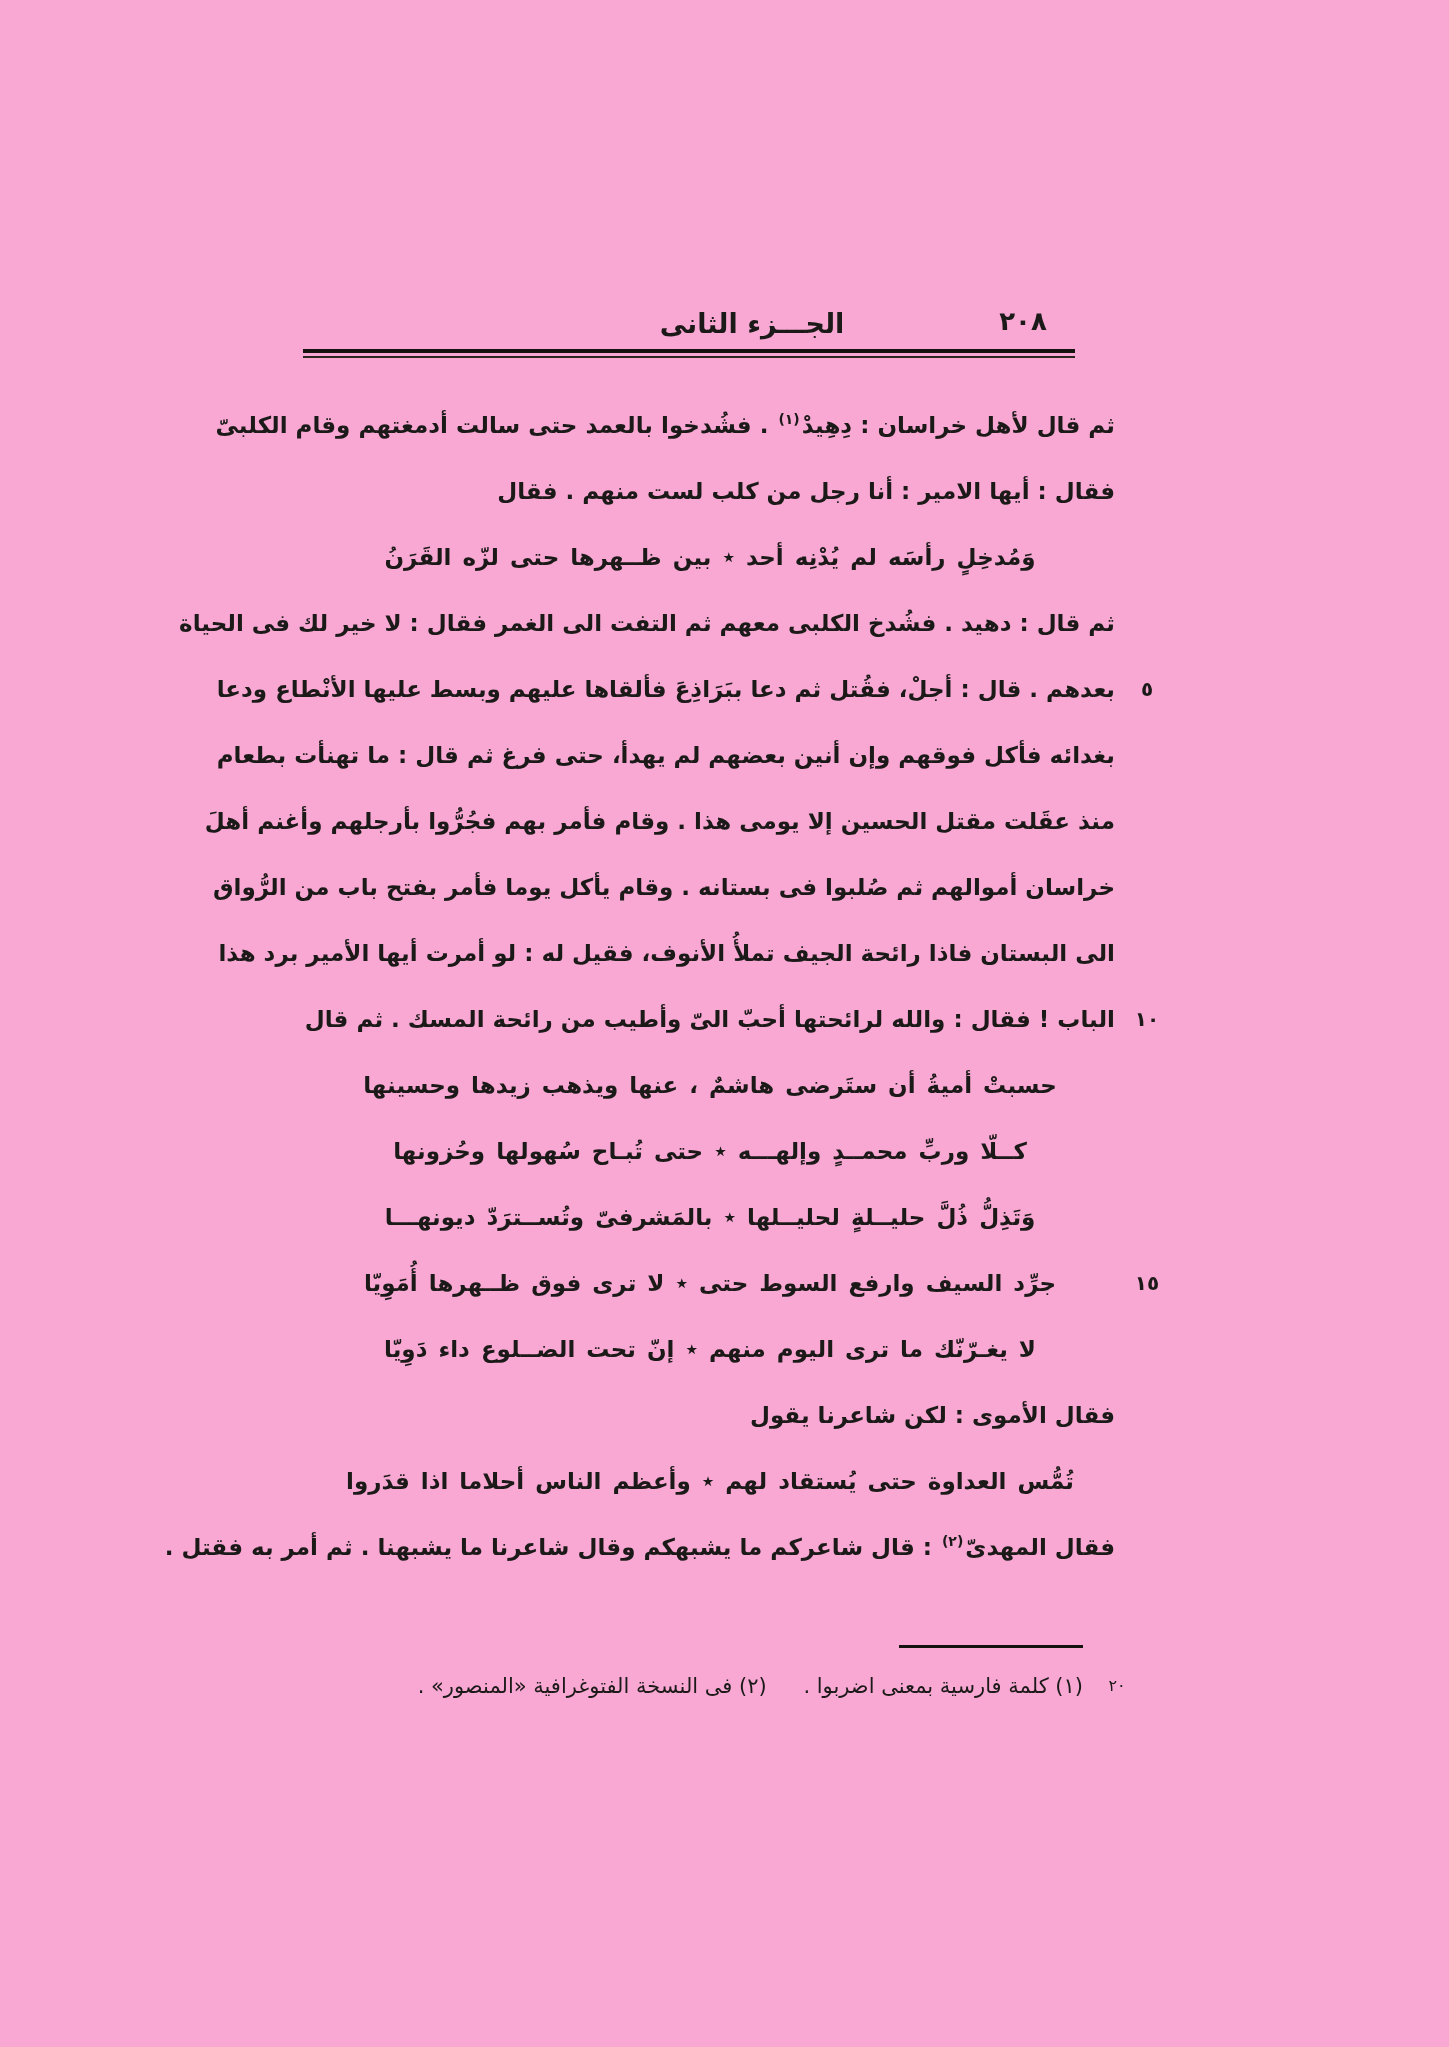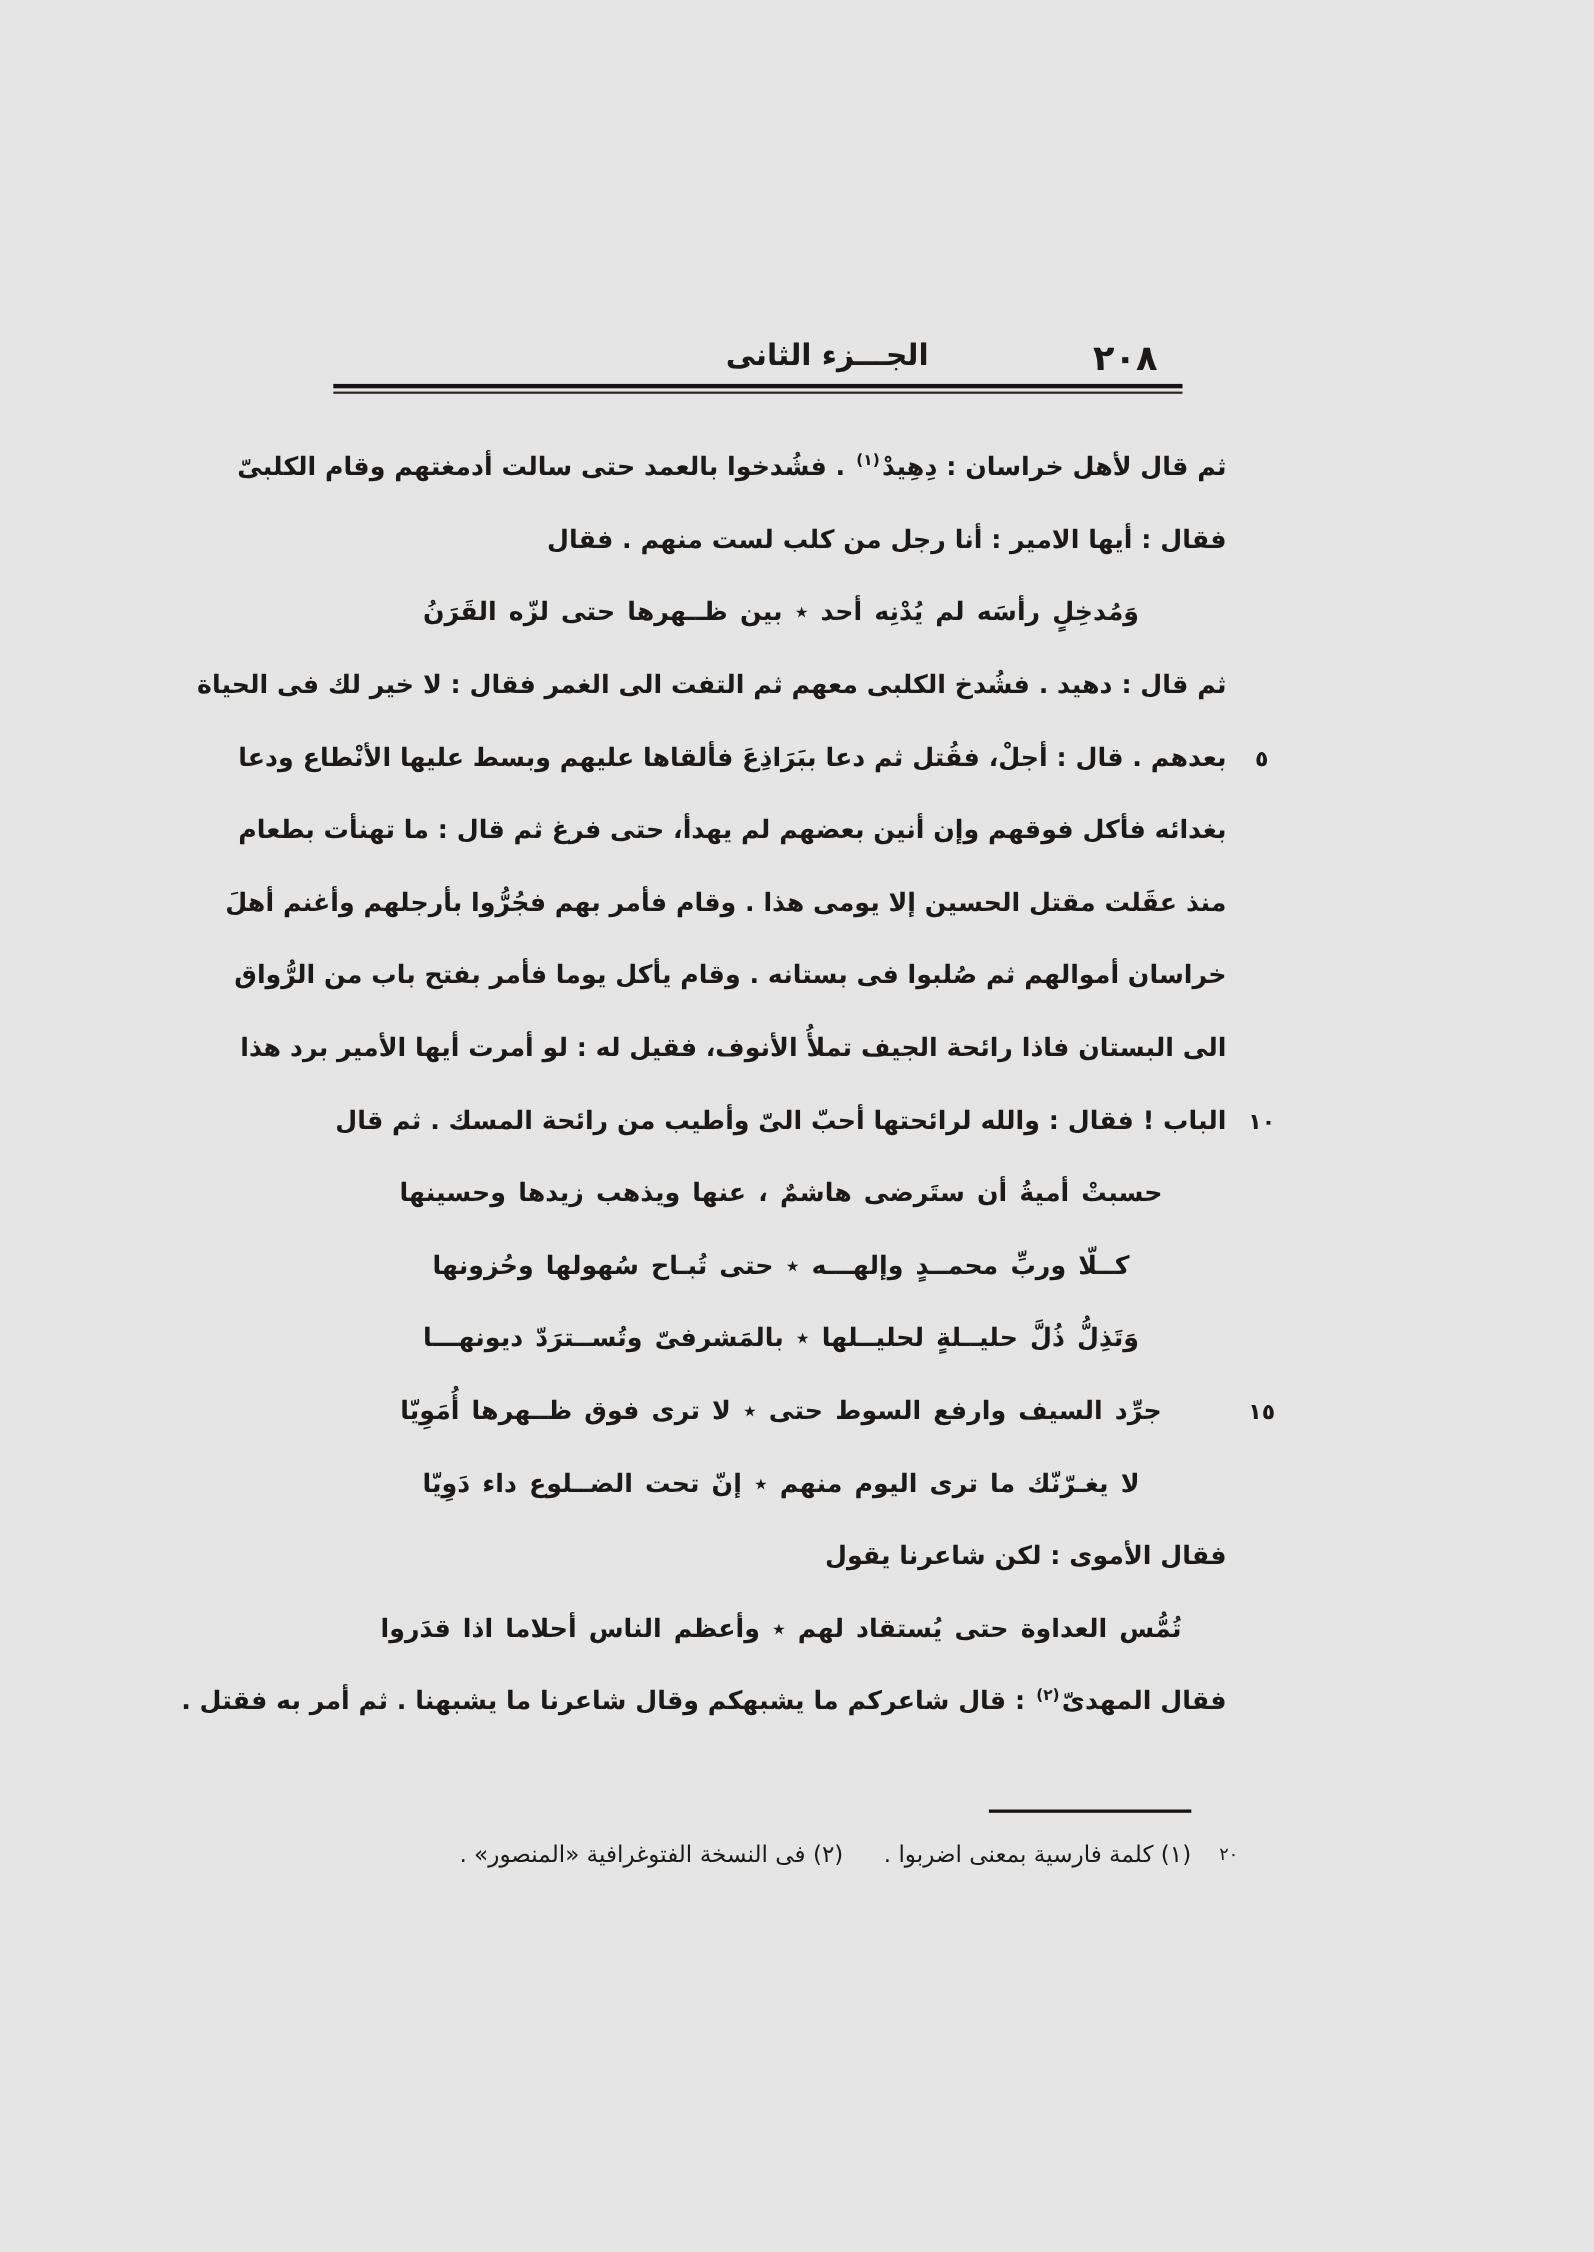--- a/index.html
+++ b/index.html
@@ -1,22 +1,22 @@
 <!DOCTYPE html>
 <html lang="ar"><head>
 <meta charset="utf-8">
 <style>
   html,body{margin:0;padding:0;background:#fbfaf6;}
-  .page{position:relative;width:1449px;height:2047px;background:#e5e5e5;overflow:hidden;
+  .page{position:relative;width:1449px;height:2047px;background:#f9a8d4;overflow:hidden;
         font-family:"DejaVu Sans",sans-serif;color:#1b1a18;direction:rtl;}
   
   .hdr-title{position:absolute;top:308px;left:752px;transform:translateX(-50%);
              font-size:27px;font-weight:bold;white-space:nowrap;}
   .hdr-num{position:absolute;top:306px;left:1023px;transform:translateX(-50%);
-           font-size:32px;font-weight:bold;letter-spacing:4px;}
+           font-size:26px;font-weight:bold;letter-spacing:4px;}
   .rule-thick{position:absolute;top:349px;left:303px;width:772px;height:4px;background:#15130f;}
   .rule-thin{position:absolute;top:356px;left:303px;width:772px;height:2px;background:#2a2username;background:#2a2620;}
   
   .textblock{position:absolute;top:392px;left:305px;width:810px;}
   .line{position:relative;height:66px;line-height:66px;font-size:23px;white-space:nowrap;font-weight:bold;}
   .line .txt{display:block;}
   .full .txt{text-align:justify;text-align-last:justify;}
   .short .txt{text-align:right;}
   .verse .txt{text-align:center;word-spacing:3px;}
   sup.fnm{font-size:14px;vertical-align:super;line-height:0;margin:0 2px;}

